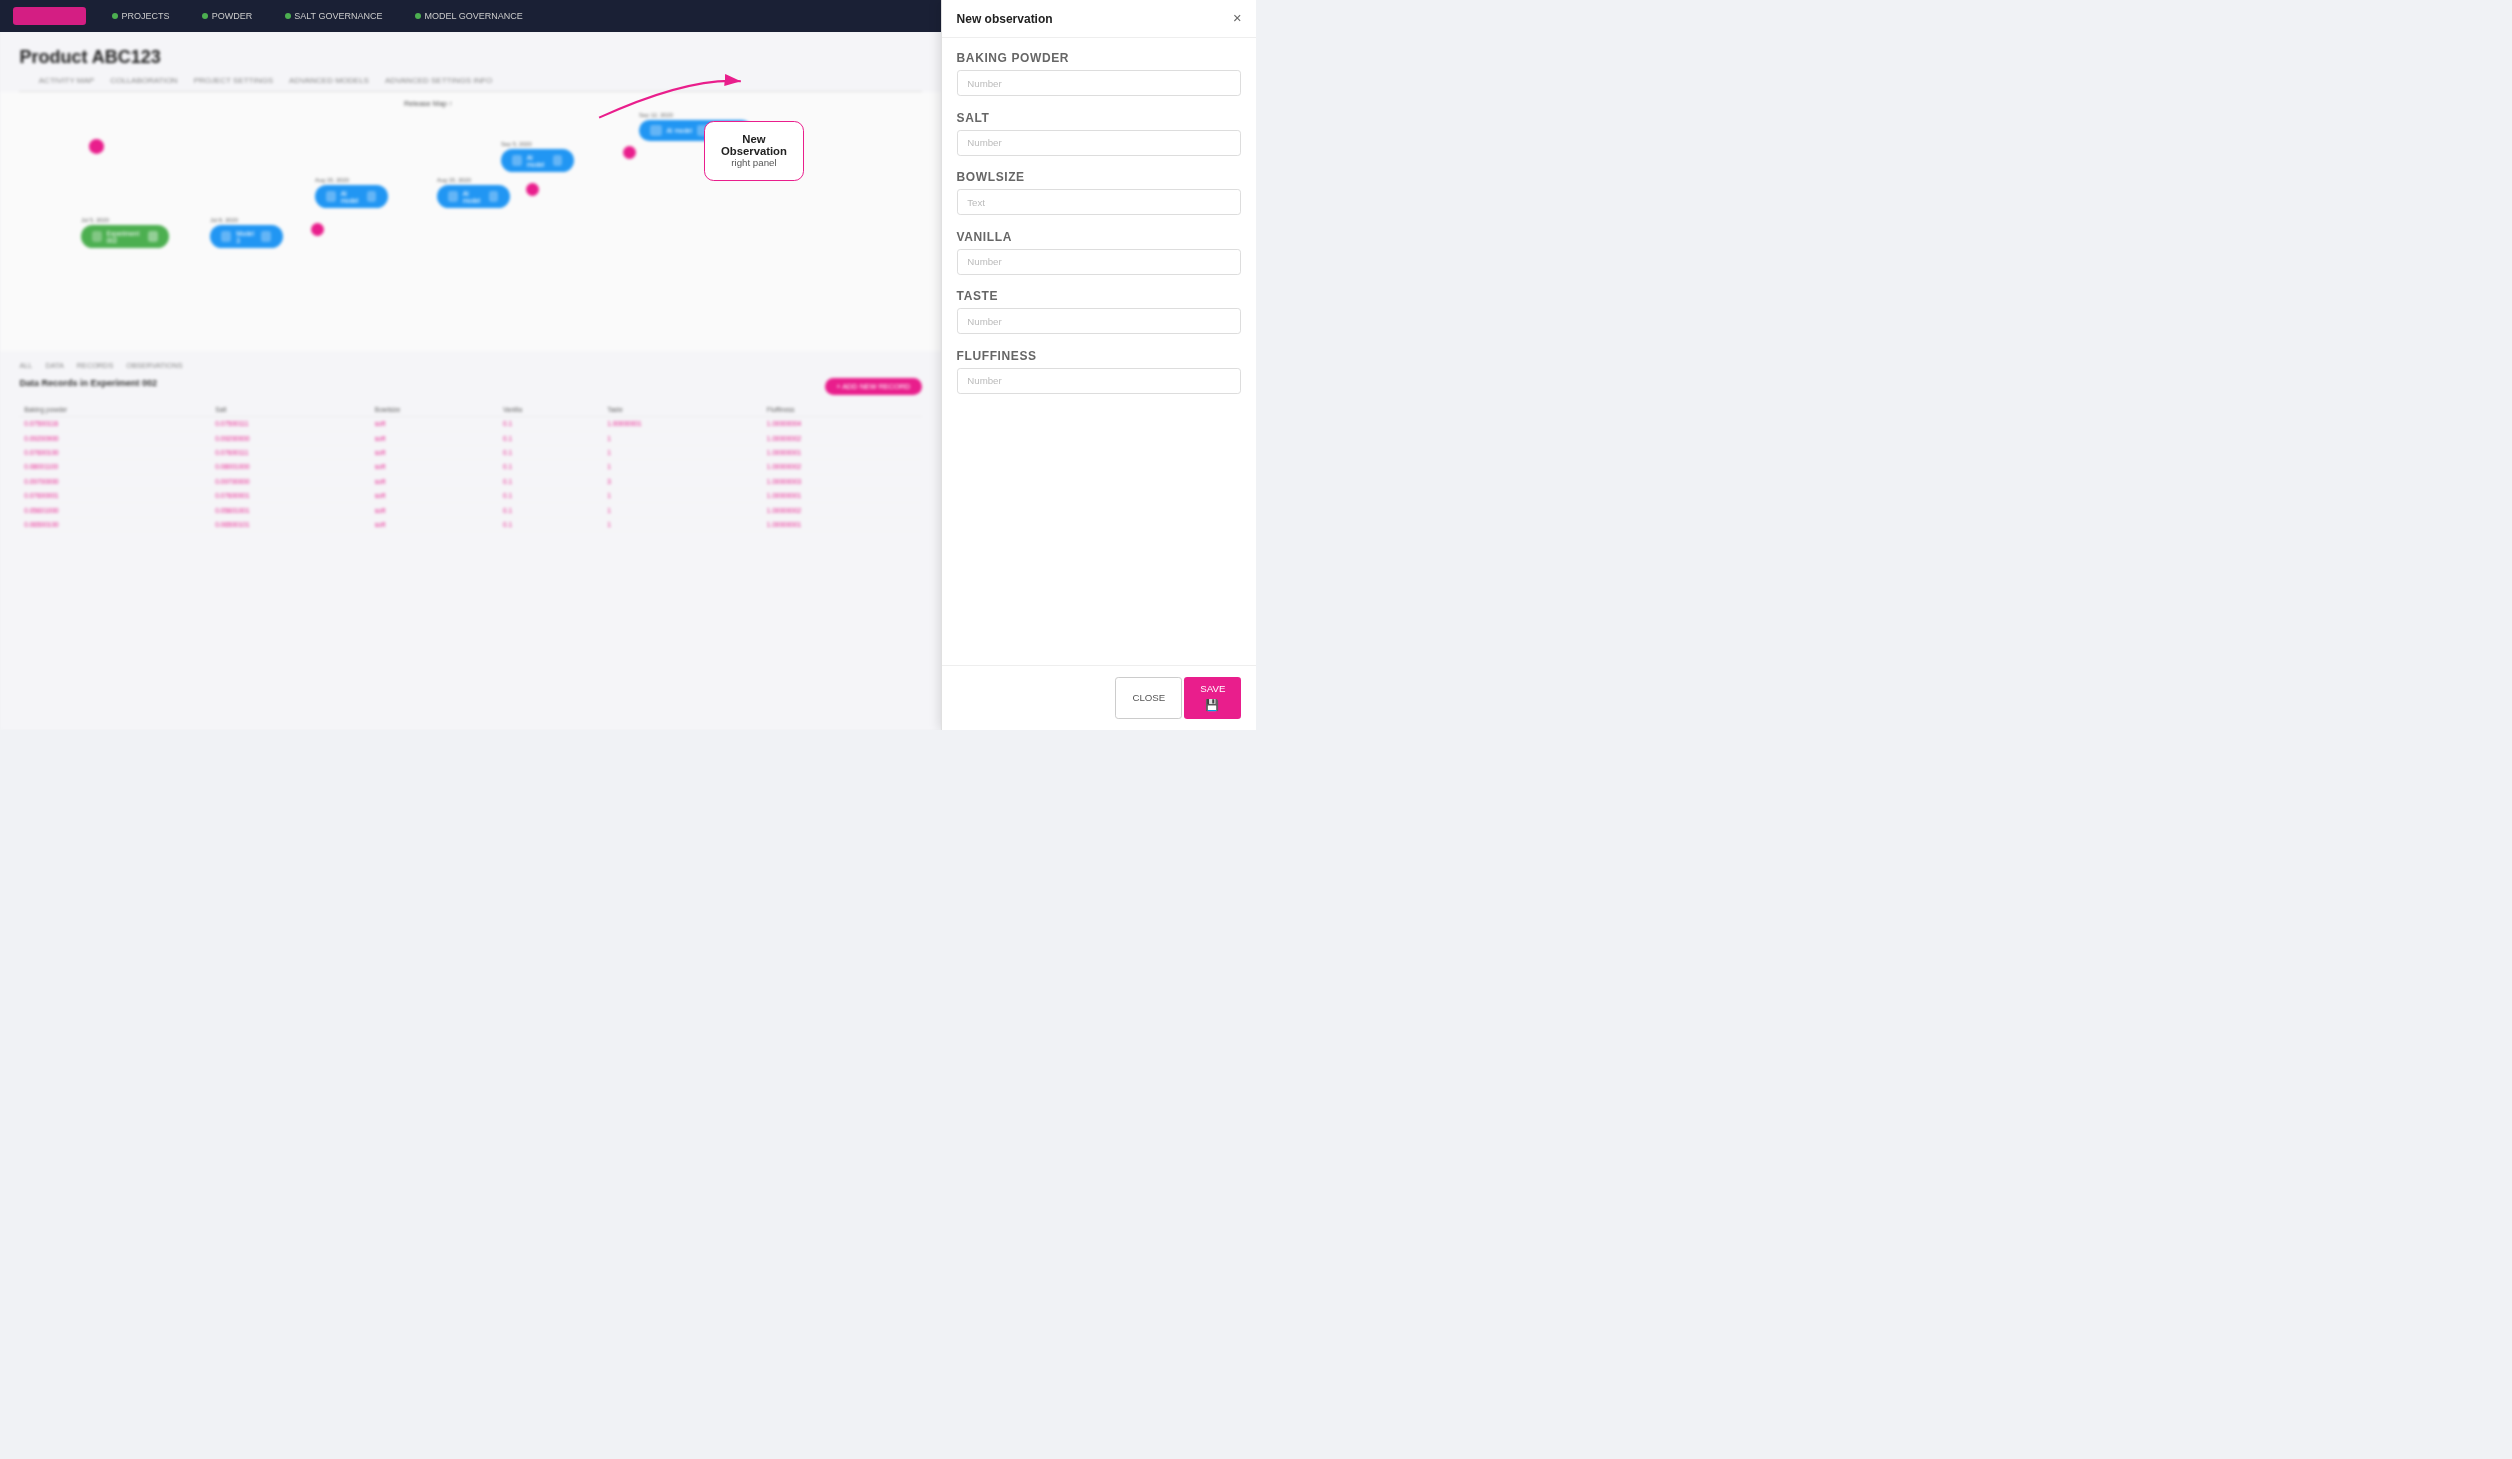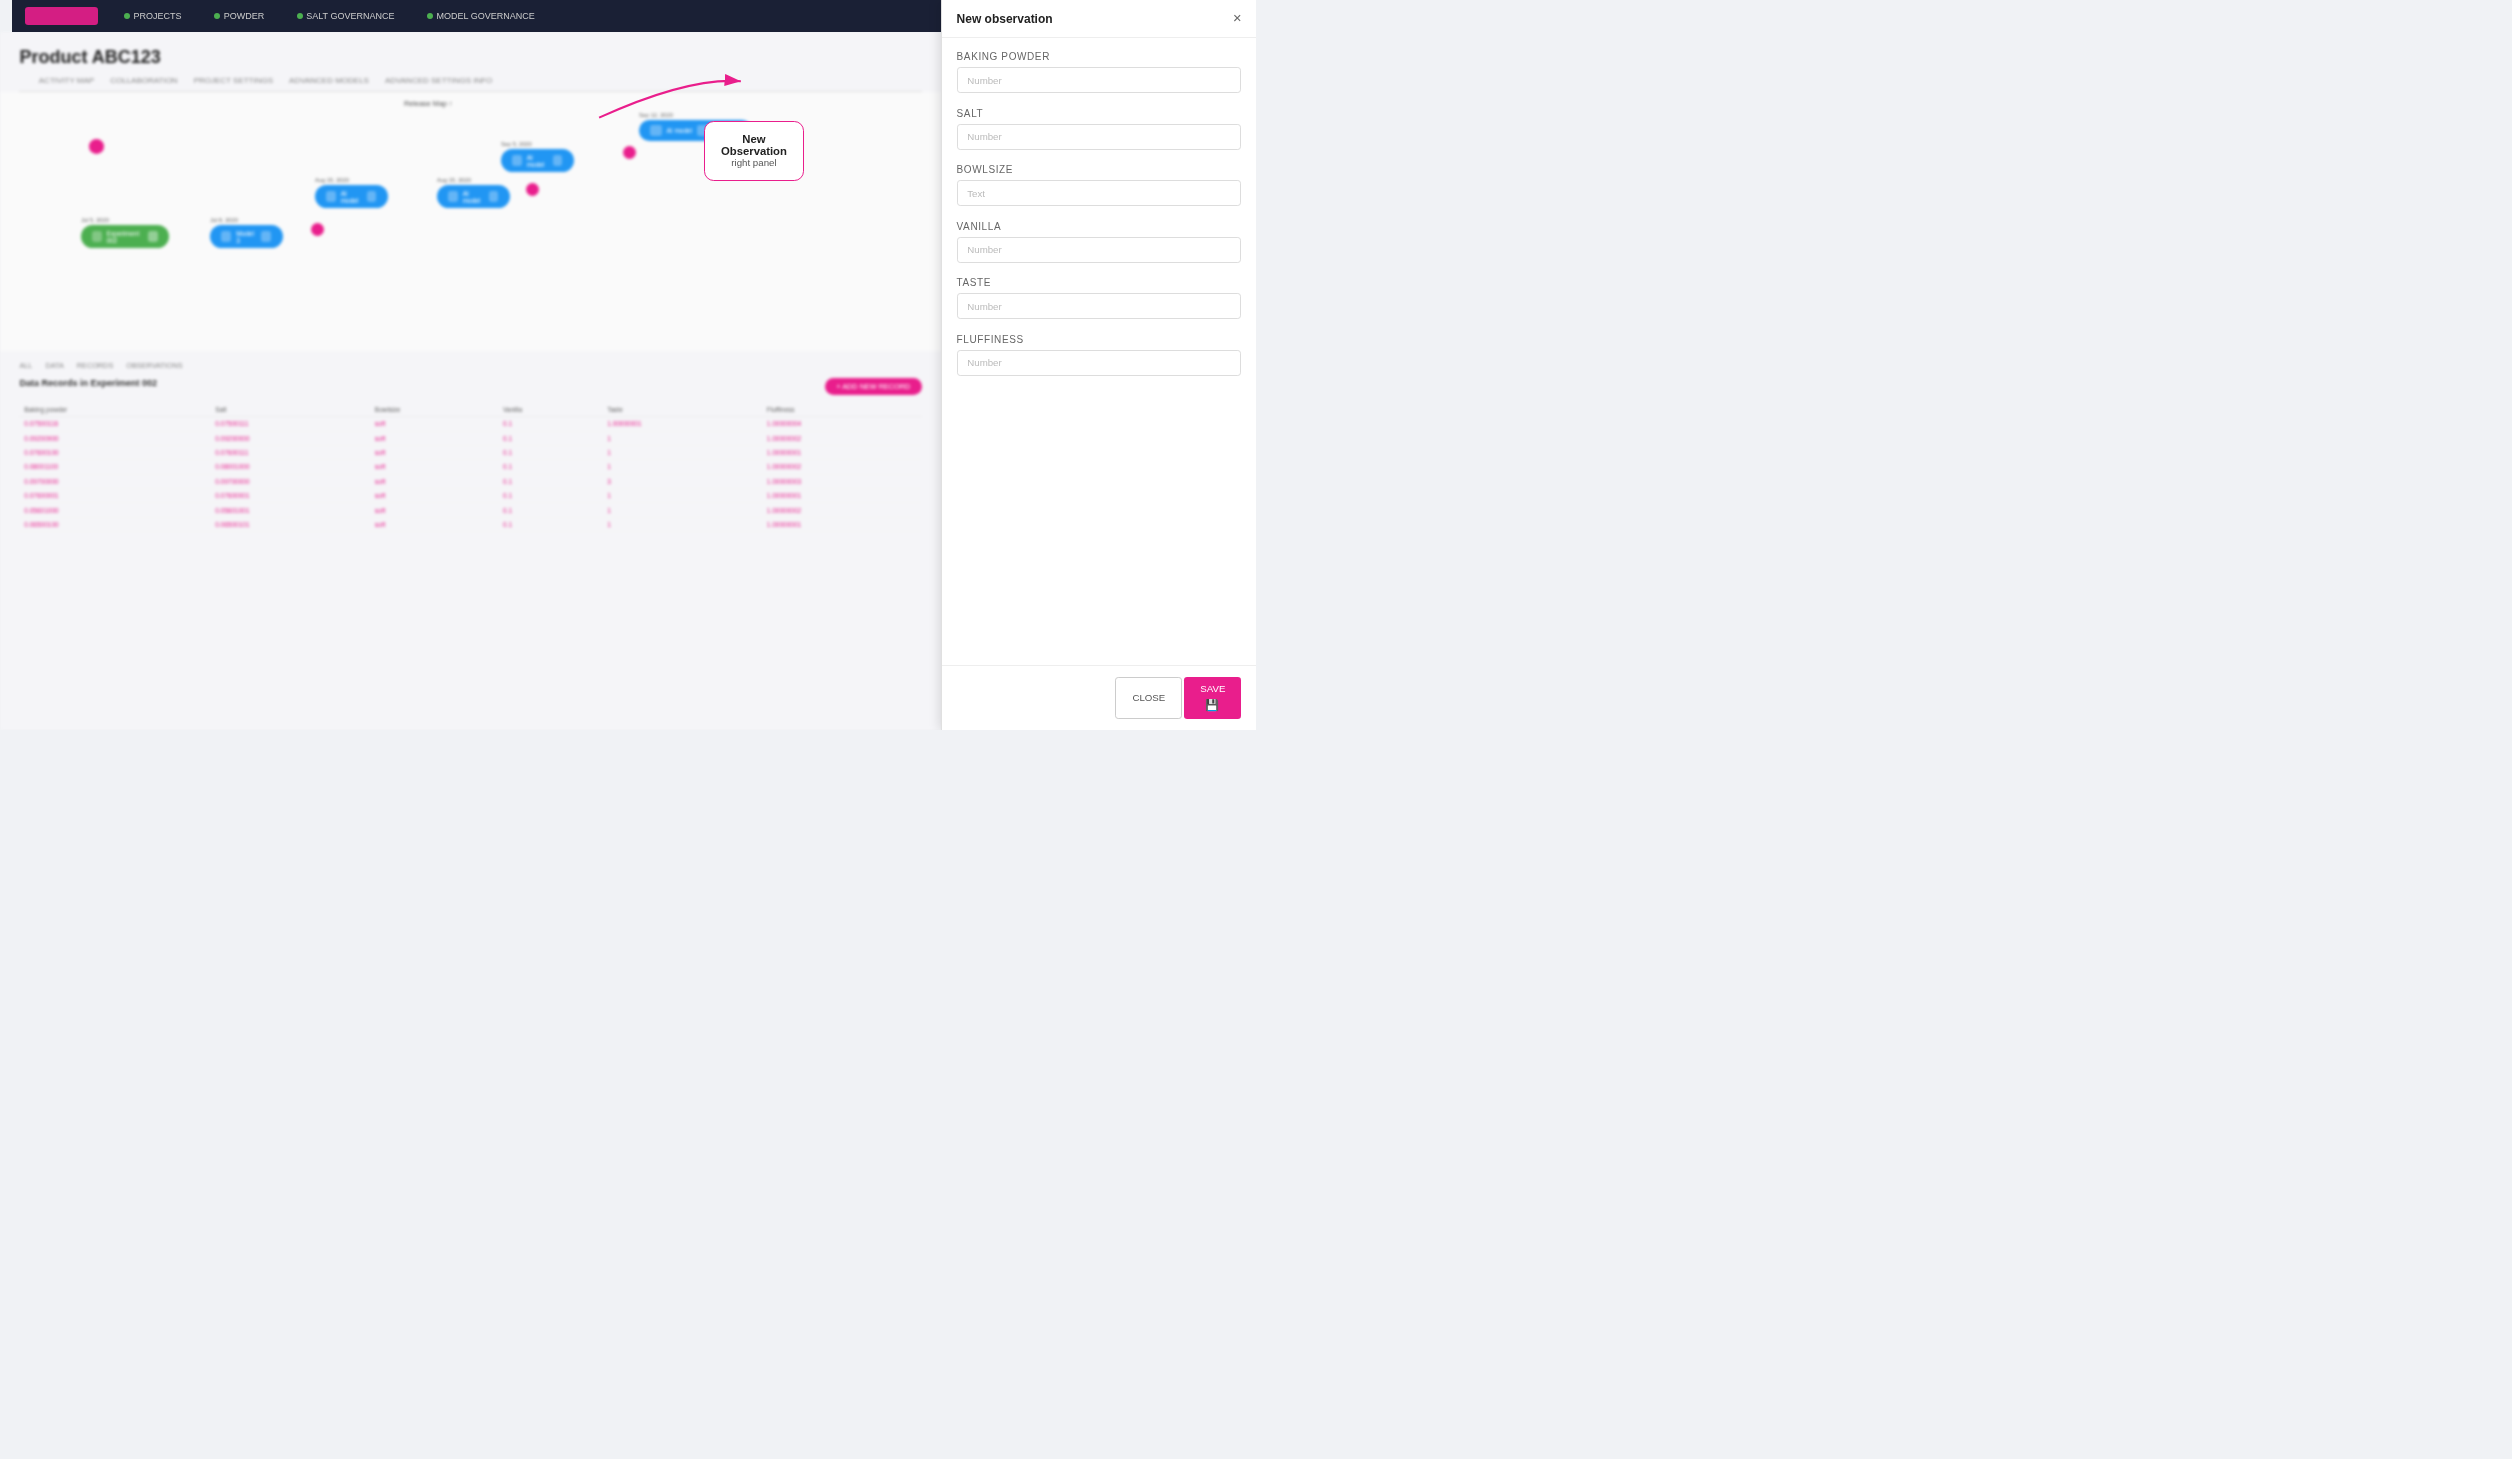--- a/index.html
+++ b/index.html
@@ -1,20 +1,20 @@
 <!DOCTYPE html>
 <html style="font-size:13px"><head>
   <meta charset="utf-8">
   <style>
     * { box-sizing: border-box; margin: 0; padding: 0; }
     body { font-family: -apple-system, BlinkMacSystemFont, 'Segoe UI', sans-serif; background: #f0f2f5; overflow: hidden; width: 1256px; height: 730px; position: relative; }
 
     
     .navbar {
-      position: absolute; top: 0; left: 12px; right: 0; height: 32px;
+      position: absolute; top: 0; left: 0; right: 0; height: 32px;
       background: #1a2035; display: flex; align-items: center; padding: 0 13px; gap: 19.4px; z-index: 10;
     }
     .nav-logo { width: 73px; height: 18px; background: #e91e8c; border-radius: 3.2px; opacity: 0.9; }
     .nav-item { color: #ccc; font-size: 9px; padding: 3.2px 6.5px; border-radius: 2.4px; cursor: pointer; display: flex; align-items: center; gap: 3.2px; }
     .nav-item .nav-dot { width: 6.5px; height: 6.5px; border-radius: 50%; background: #4caf50; }
     .nav-right { margin-left: auto; display: flex; align-items: center; gap: 9.7px; }
     .nav-avatar { width: 22.6px; height: 22.6px; border-radius: 50%; background: #e91e8c; }
 
     
     .main-content {
@@ -63,21 +63,21 @@
     }
     .panel-header {
       display: flex; align-items: center; justify-content: space-between;
       padding: 11.3px 14.6px; border-bottom: 0.8px solid #eee; background: #fff;
     }
     .panel-title { font-size: 12px; font-weight: 600; color: #222; }
     .panel-close { cursor: pointer; color: #666; font-size: 14.6px; line-height: 1; }
     .panel-body { flex: 1; overflow-y: auto; padding: 13px 14.6px; }
 
     .field-group { margin-bottom: 14.6px; }
-    .field-label { font-size: 10px; font-weight: 400; color: #666; letter-spacing: 0.6px; text-transform: uppercase; margin-bottom: 4.9px; }
+    .field-label { font-size: 12px; font-weight: 700; color: #666; letter-spacing: 0.6px; text-transform: uppercase; margin-bottom: 4.9px; }
     .field-input {
       width: 100%; border: 0.8px solid #ddd; border-radius: 3.2px;
       padding: 6.5px 9.7px; font-size: 9.7px; color: #999; outline: none;
       background: #fff;
     }
     .field-input::placeholder { color: #bbb; }
 
     .panel-footer {
       padding: 11.3px 14.6px; border-top: 0.8px solid #eee; background: #fff;
       display: flex; justify-content: flex-end; gap: 2px;

